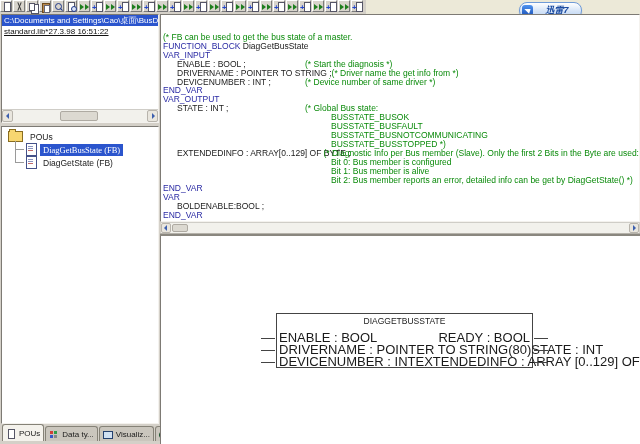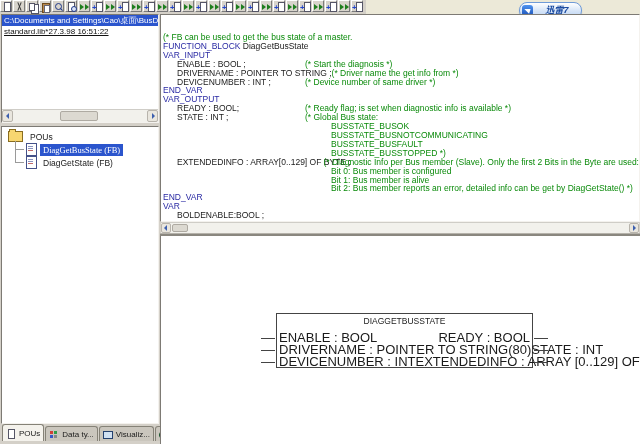--- a/index.html
+++ b/index.html
@@ -188,25 +188,24 @@
 <div class="abs sunken decl">
   <div id="decl-code">
       <div class="code-line"><span class="code-part"><span class="seg-cm">(* FB can be used to get the bus state of a master.</span></span></div>
       <div class="code-line"><span class="code-part"><span class="seg-kw">FUNCTION_BLOCK </span><span class="seg-pl">DiagGetBusState</span></span></div>
       <div class="code-line"><span class="code-part"><span class="seg-kw">VAR_INPUT</span></span></div>
       <div class="code-line ind"><span class="code-part colw"><span class="seg-pl">ENABLE : BOOL ;</span></span><span class="seg-cm">(* Start the diagnosis *)</span></div>
       <div class="code-line ind"><span class="code-part colw"><span class="seg-pl">DRIVERNAME : POINTER TO STRING ;</span></span><span class="seg-cm">(* Driver name the get info from *)</span></div>
       <div class="code-line ind"><span class="code-part colw"><span class="seg-pl">DEVICENUMBER : INT ;</span></span><span class="seg-cm">(* Device number of same driver *)</span></div>
       <div class="code-line"><span class="code-part"><span class="seg-kw">END_VAR</span></span></div>
       <div class="code-line"><span class="code-part"><span class="seg-kw">VAR_OUTPUT</span></span></div>
-      <div class="code-line ind"><span class="code-part colw"><span class="seg-pl">READY : BOOL;</span></span><span class="seg-cm">(* Ready flag; is set when diagnostic info is available *)</span></div>
       <div class="code-line ind"><span class="code-part colw"><span class="seg-pl">STATE : INT ;</span></span><span class="seg-cm">(* Global Bus state:</span></div>
       <div class="code-line cont"><span class="code-part"><span class="seg-cm">BUSSTATE_BUSOK</span></span></div>
+      <div class="code-line cont"><span class="code-part"><span class="seg-cm">BUSSTATE_BUSFAULT</span></span></div>
       <div class="code-line cont"><span class="code-part"><span class="seg-cm">BUSSTATE_BUSNOTCOMMUNICATING</span></span></div>
-      <div class="code-line cont"><span class="code-part"><span class="seg-cm">BUSSTATE_BUSFAULT</span></span></div>
       <div class="code-line cont"><span class="code-part"><span class="seg-cm">BUSSTATE_BUSSTOPPED *)</span></span></div>
       <div class="code-line ind"><span class="code-part colw"><span class="seg-pl">EXTENDEDINFO : ARRAY[0..129] OF BYTE ;</span></span><span class="seg-cm">(* Diagnostic Info per Bus member (Slave). Only the first 2 Bits in the Byte are used:</span></div>
       <div class="code-line cont"><span class="code-part"><span class="seg-cm">Bit 0: Bus member is configured</span></span></div>
       <div class="code-line cont"><span class="code-part"><span class="seg-cm">Bit 1: Bus member is alive</span></span></div>
       <div class="code-line cont"><span class="code-part"><span class="seg-cm">Bit 2: Bus member reports an error, detailed info can be get by DiagGetState() *)</span></span></div>
       <div class="code-line"><span class="code-part"><span class="seg-kw">END_VAR</span></span></div>
       <div class="code-line"><span class="code-part"><span class="seg-kw">VAR</span></span></div>
       <div class="code-line ind"><span class="code-part"><span class="seg-pl">BOLDENABLE:BOOL ;</span></span></div>
       <div class="code-line"><span class="code-part"><span class="seg-kw">END_VAR</span></span></div>
     </div>

